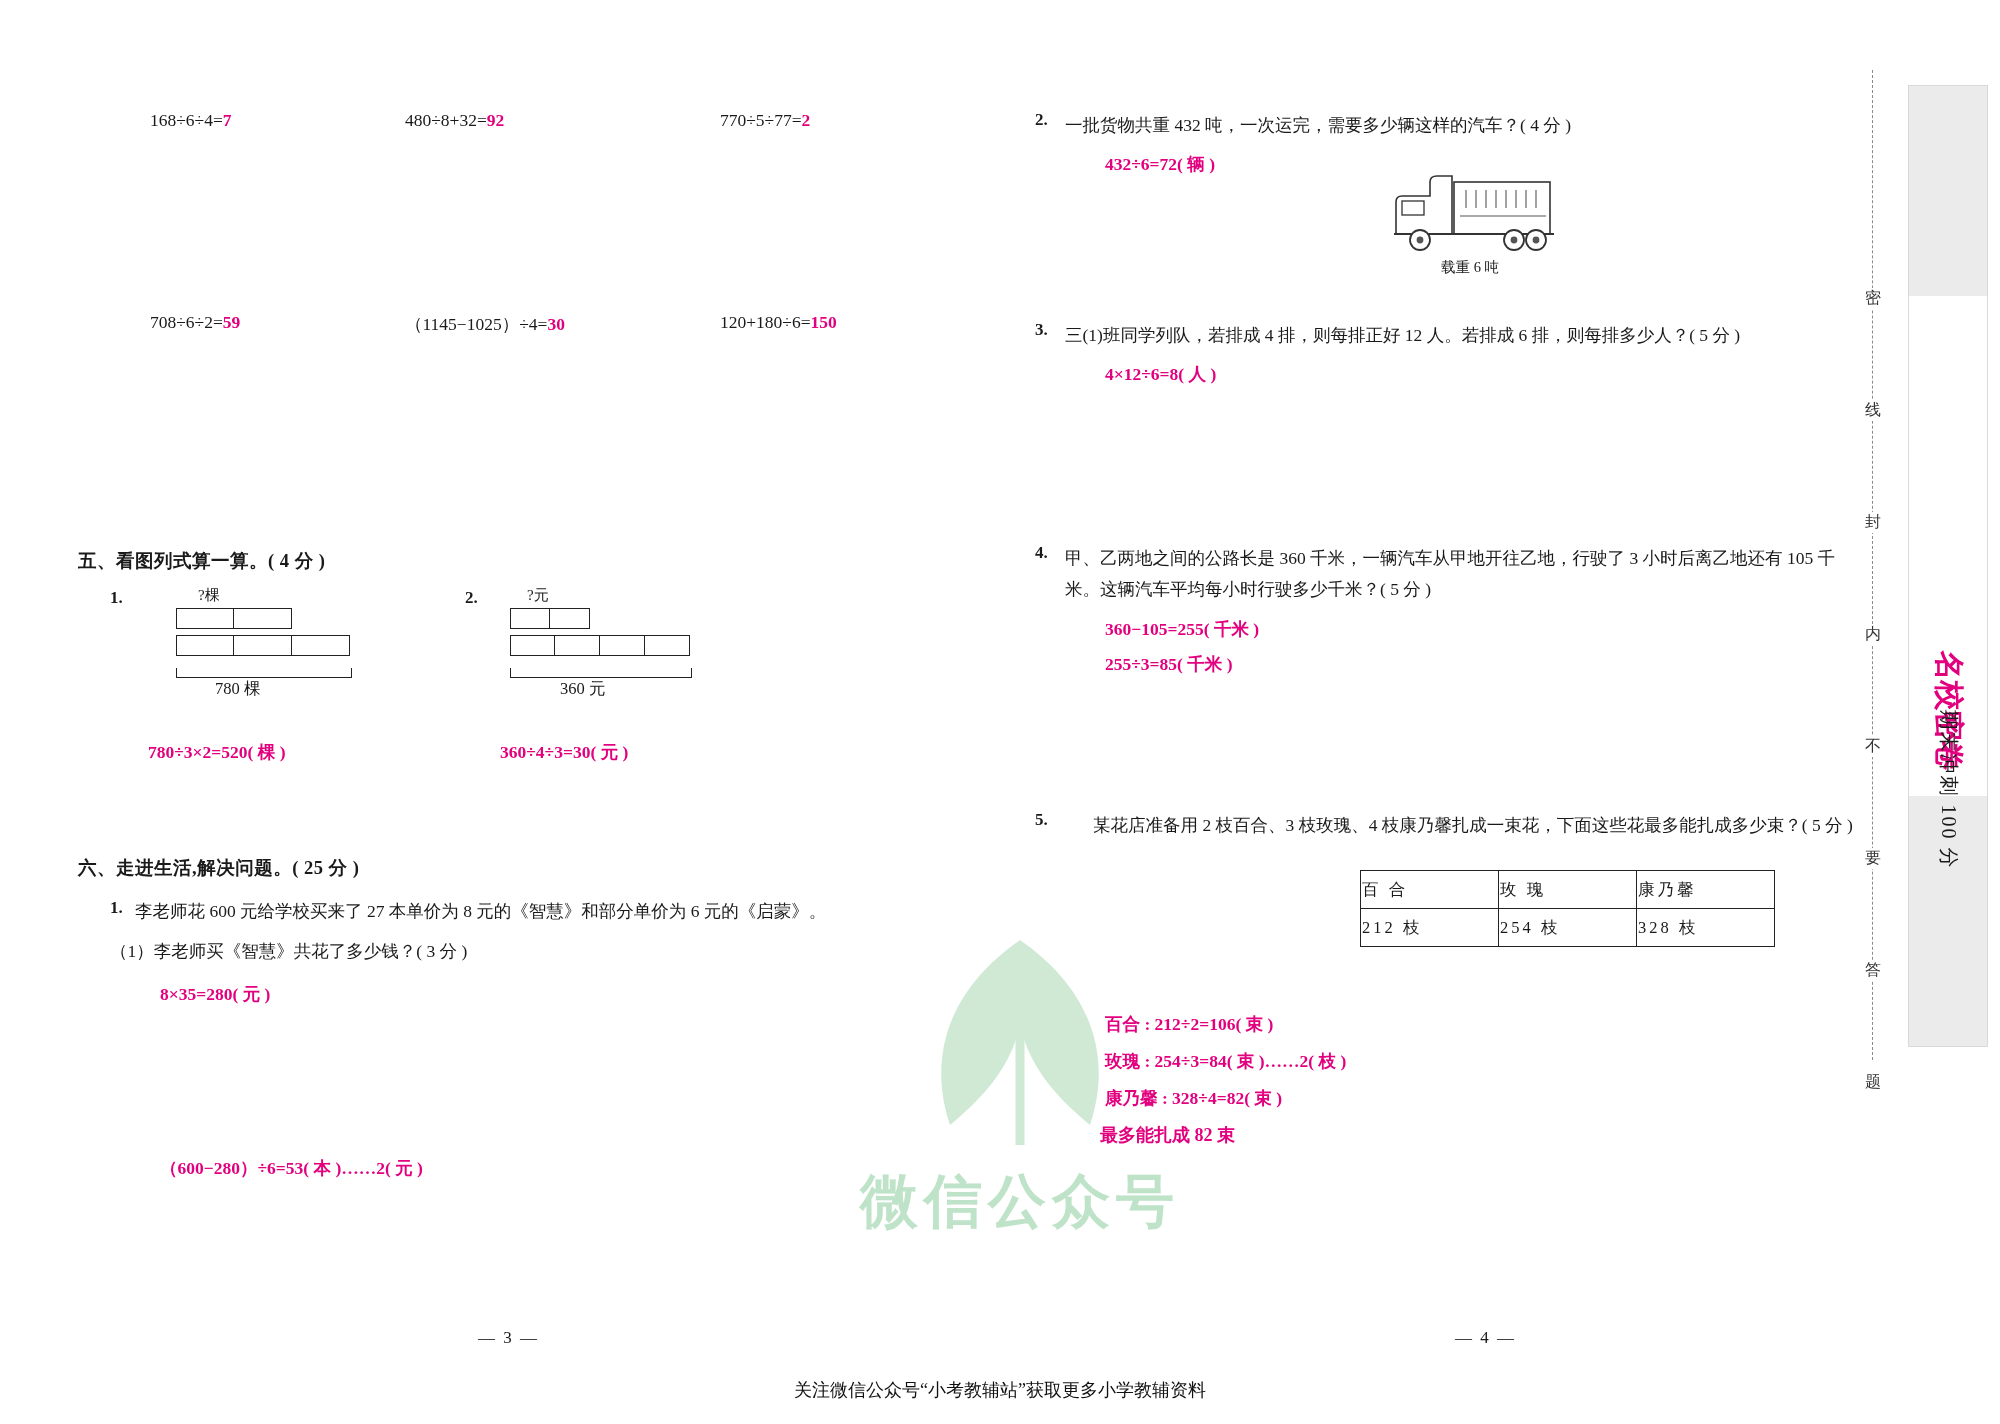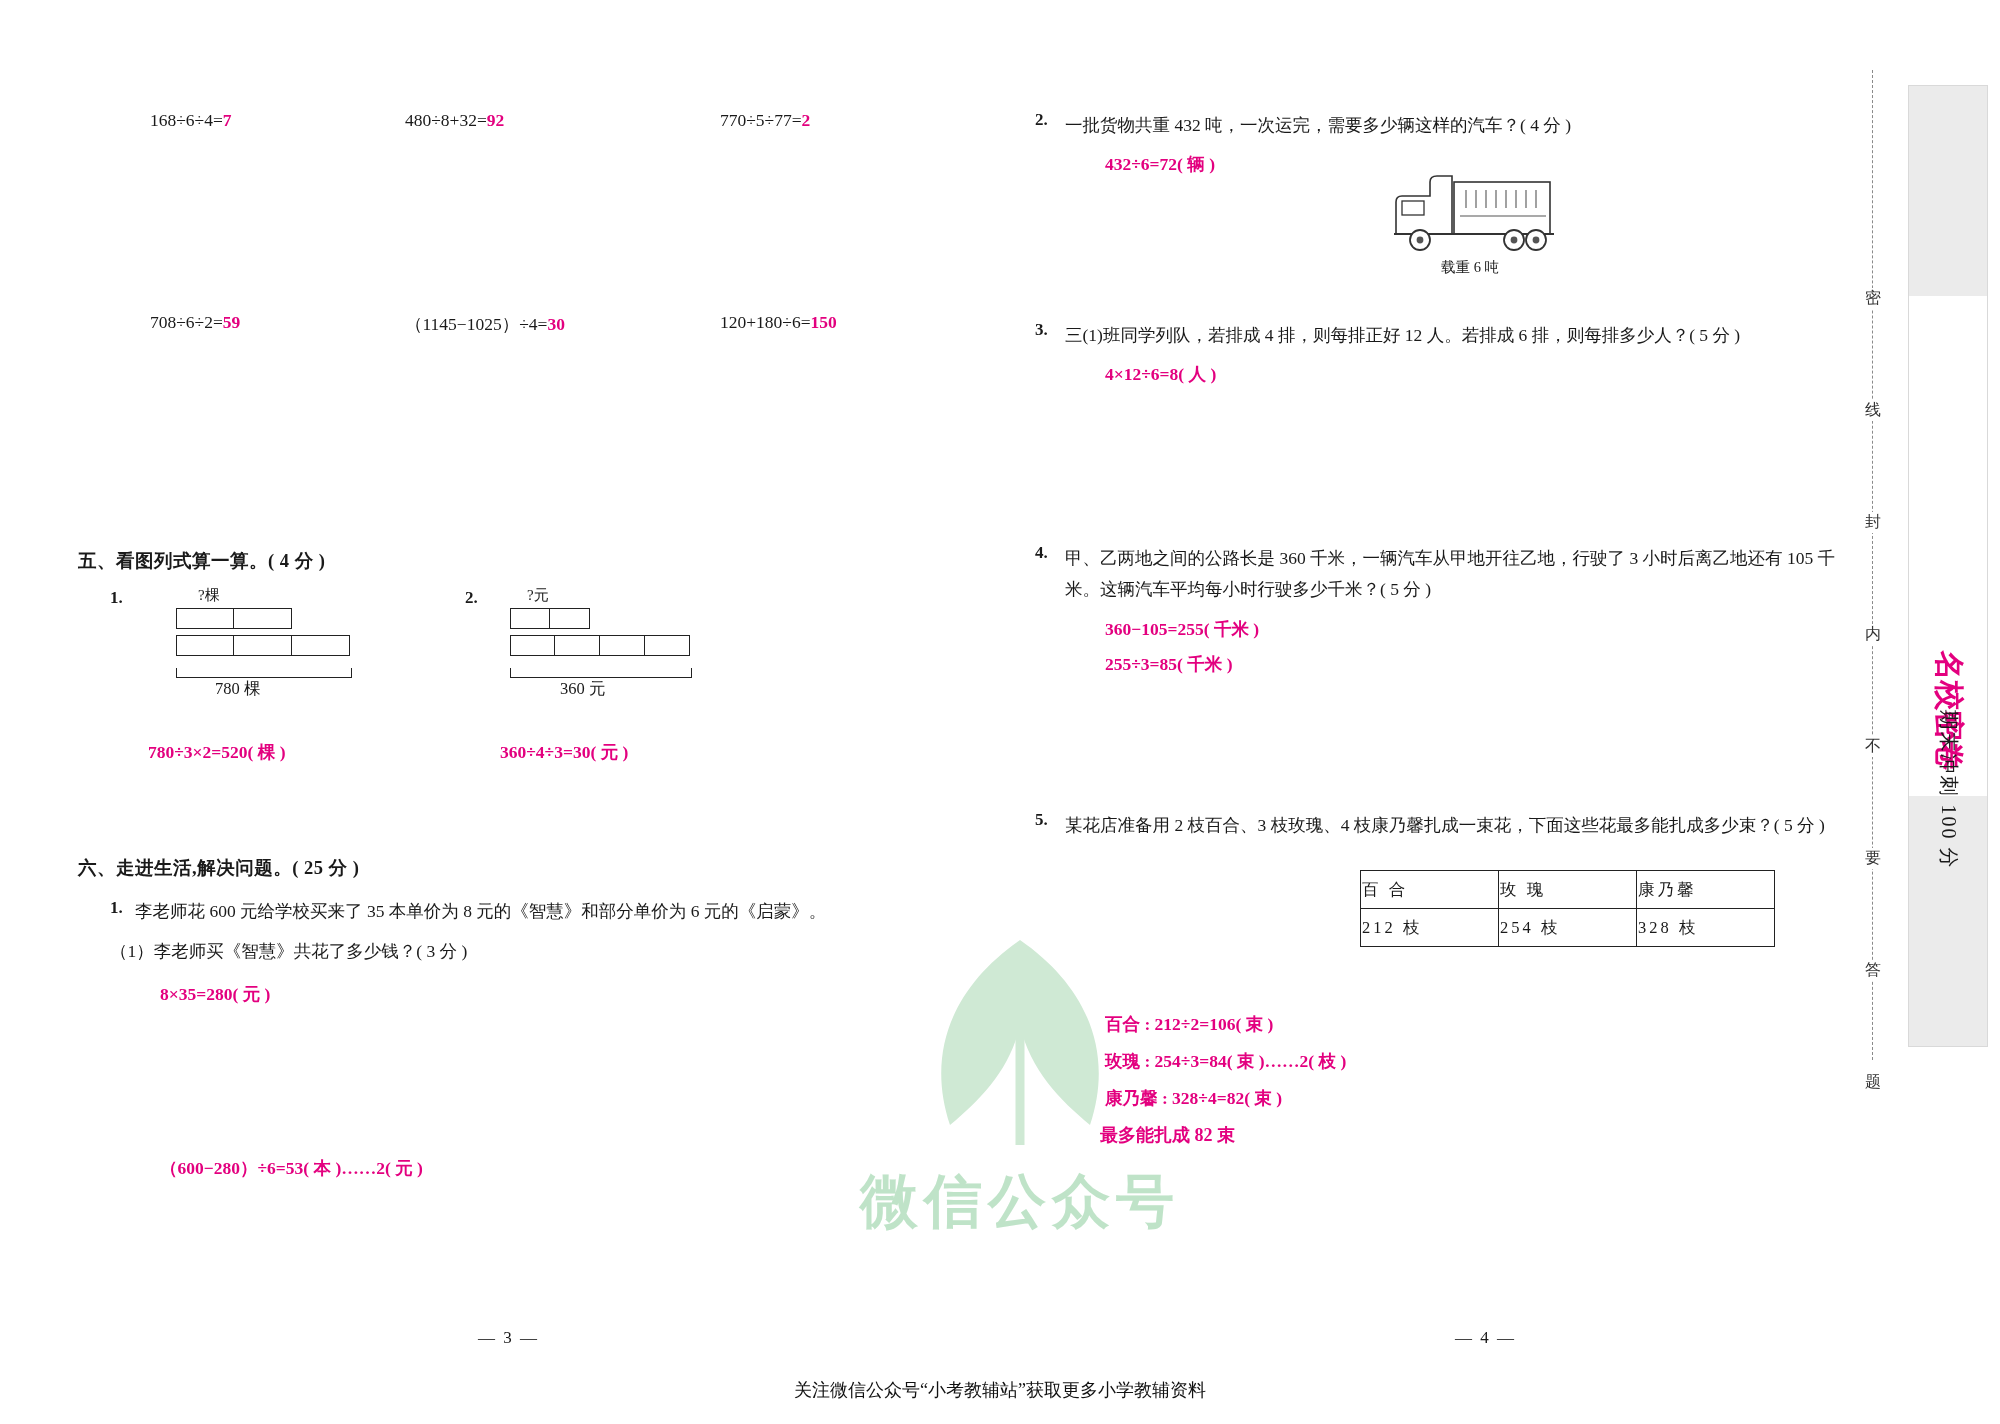--- a/index.html
+++ b/index.html
@@ -185,21 +185,21 @@
         <div class="bar" style="width:45px;border-left:none;"></div>
       </div>
       <div class="brace" style="left:0;top:60px;width:180px;"></div>
     </div>
     <div class="caption" style="left:560px;top:678px;">360 元</div>
     <div class="ans" style="position:absolute;left:500px;top:740px;font-size:17.5px;">360÷4÷3=30( 元 )</div>
 
     <div class="sec-title" style="position:absolute;left:78px;top:855px;">六、走进生活,解决问题。( 25 分 )</div>
 
     <div style="position:absolute;left:110px;top:898px;font-weight:bold;font-size:17px;">1.</div>
-    <div class="q" style="position:absolute;left:135px;top:896px;width:810px;">李老师花 600 元给学校买来了 35 本单价为 8 元的《智慧》和部分单价为 6 元的《启蒙》。</div>
+    <div class="q" style="position:absolute;left:135px;top:896px;width:810px;">李老师花 600 元给学校买来了 27 本单价为 8 元的《智慧》和部分单价为 6 元的《启蒙》。</div>
 
     <div class="q" style="position:absolute;left:110px;top:936px;width:820px;">（1）李老师买《智慧》共花了多少钱？( 3 分 )</div>
     <div class="ans" style="position:absolute;left:160px;top:982px;font-size:17.5px;">8×35=280( 元 )</div>
 
     <div class="ans" style="position:absolute;left:160px;top:1156px;font-size:17.5px;">（600−280）÷6=53( 本 )……2( 元 )</div>
 
     <div class="pagenum" style="left:478px;top:1328px;">— 3 —</div>
   </div>
 
   <div class="col-right">
@@ -249,21 +249,21 @@
 
     <div class="ritem" style="left:35px;top:543px;">
       <div class="ridx">4.</div>
       <div class="rtxt" style="width:780px;">甲、乙两地之间的公路长是 360 千米，一辆汽车从甲地开往乙地，行驶了 3 小时后离乙地还有 105 千米。这辆汽车平均每小时行驶多少千米？( 5 分 )</div>
     </div>
     <div class="ans" style="position:absolute;left:105px;top:617px;font-size:17.5px;">360−105=255( 千米 )</div>
     <div class="ans" style="position:absolute;left:105px;top:652px;font-size:17.5px;">255÷3=85( 千米 )</div>
 
     <div class="ritem" style="left:35px;top:810px;">
       <div class="ridx">5.</div>
-      <div class="rtxt" style="width:760px;">某花店准备用 2 枝百合、3 枝玫瑰、4 枝康乃馨扎成一束花，下面这些花最多能扎成多少束？( 5 分 )</div>
+      <div class="rtxt" style="width:760px;margin-left:28px;">某花店准备用 2 枝百合、3 枝玫瑰、4 枝康乃馨扎成一束花，下面这些花最多能扎成多少束？( 5 分 )</div>
     </div>
 
     <table class="flower" style="left:360px;top:870px;">
       <tbody>
           <tr>
         <td>百 合</td>
         <td>玫 瑰</td>
         <td>康乃馨</td>
       </tr>
       <tr>

